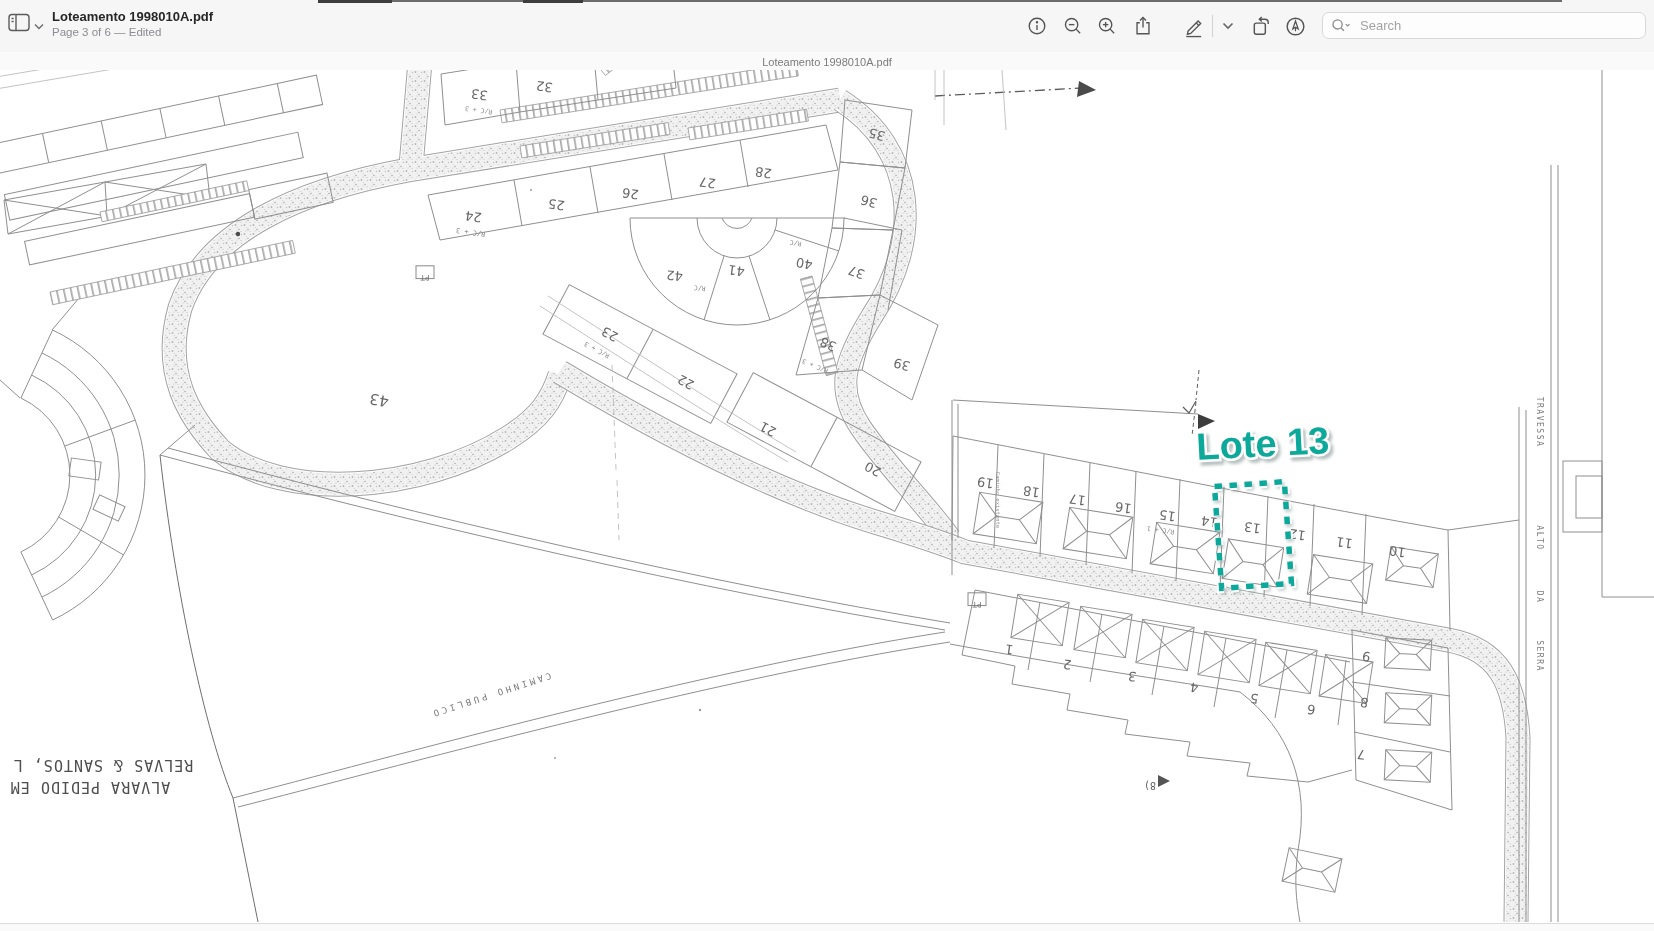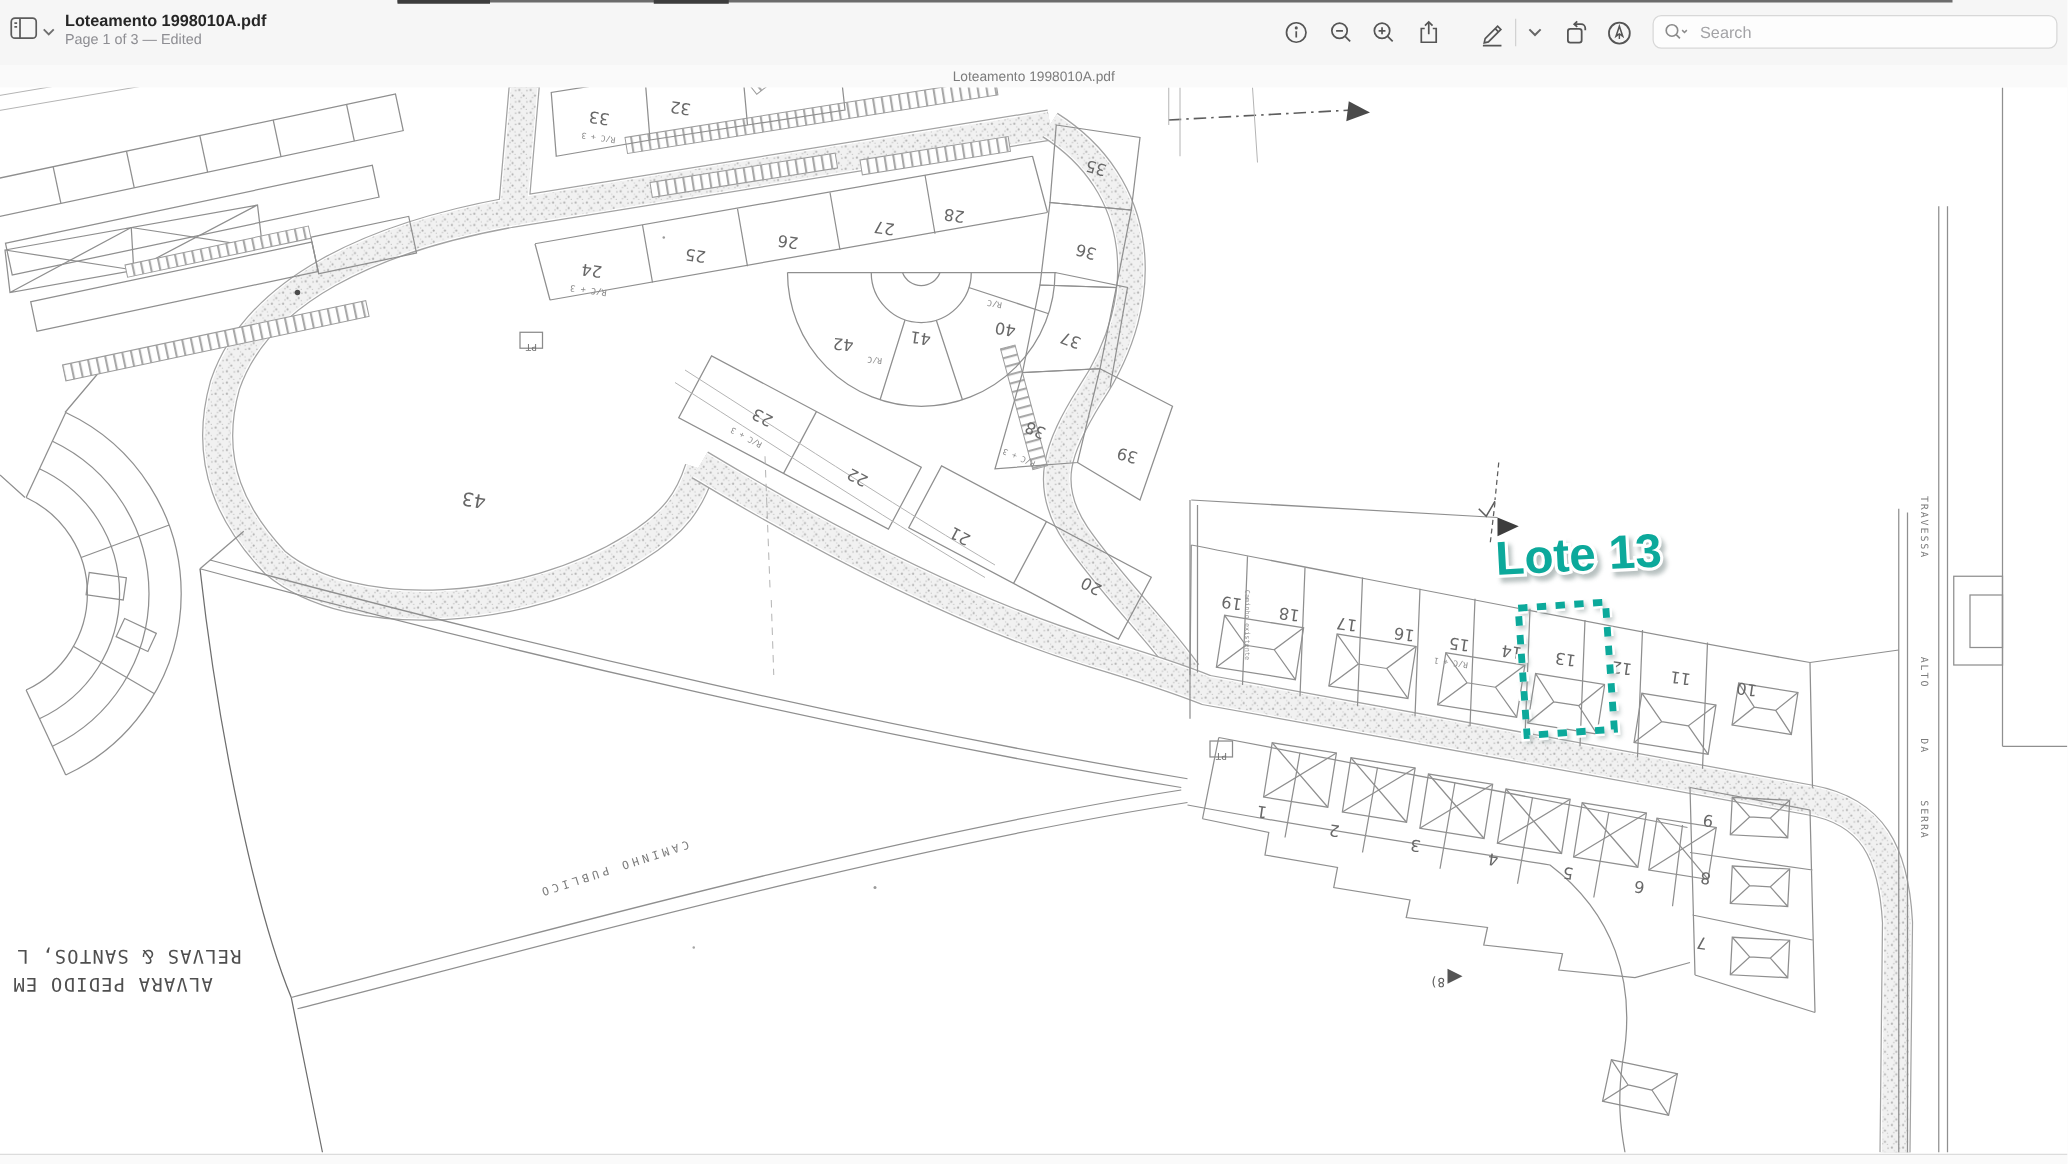--- a/index.html
+++ b/index.html
@@ -41,21 +41,21 @@
         <line x1="3.5" y1="5.5" x2="5.7" y2="5.5"></line>
           <line x1="3.5" y1="8.5" x2="5.7" y2="8.5"></line>
       </svg></span>
     <span>
       <svg width="10" height="7" viewBox="0 0 10 7" fill="none" stroke="#6f6f6f" stroke-width="1.5">
         <path d="M1,1.5 L5,5.5 L9,1.5"></path>
         </svg></span>
   </div>
   <div class="title-wrap">
     <div class="doc-title">Loteamento 1998010A.pdf</div>
-    <div class="doc-sub">Page 1 of 3 — Edited</div>
+    <div class="doc-sub">Page 3 of 6 — Edited</div>
   </div>
 
   <div class="tb-ico" style="left:1025px">
     <svg width="22" height="22" viewBox="0 0 24 24" fill="none" stroke="#555" stroke-width="1.5">
       <circle cx="12" cy="12" r="8.5"></circle>
         <line x1="12" y1="11" x2="12" y2="16.3"></line>
       <circle cx="12" cy="8" r="0.6" fill="#555"></circle>
       </svg>
     </div>
   <div class="tb-ico" style="left:1061px">

